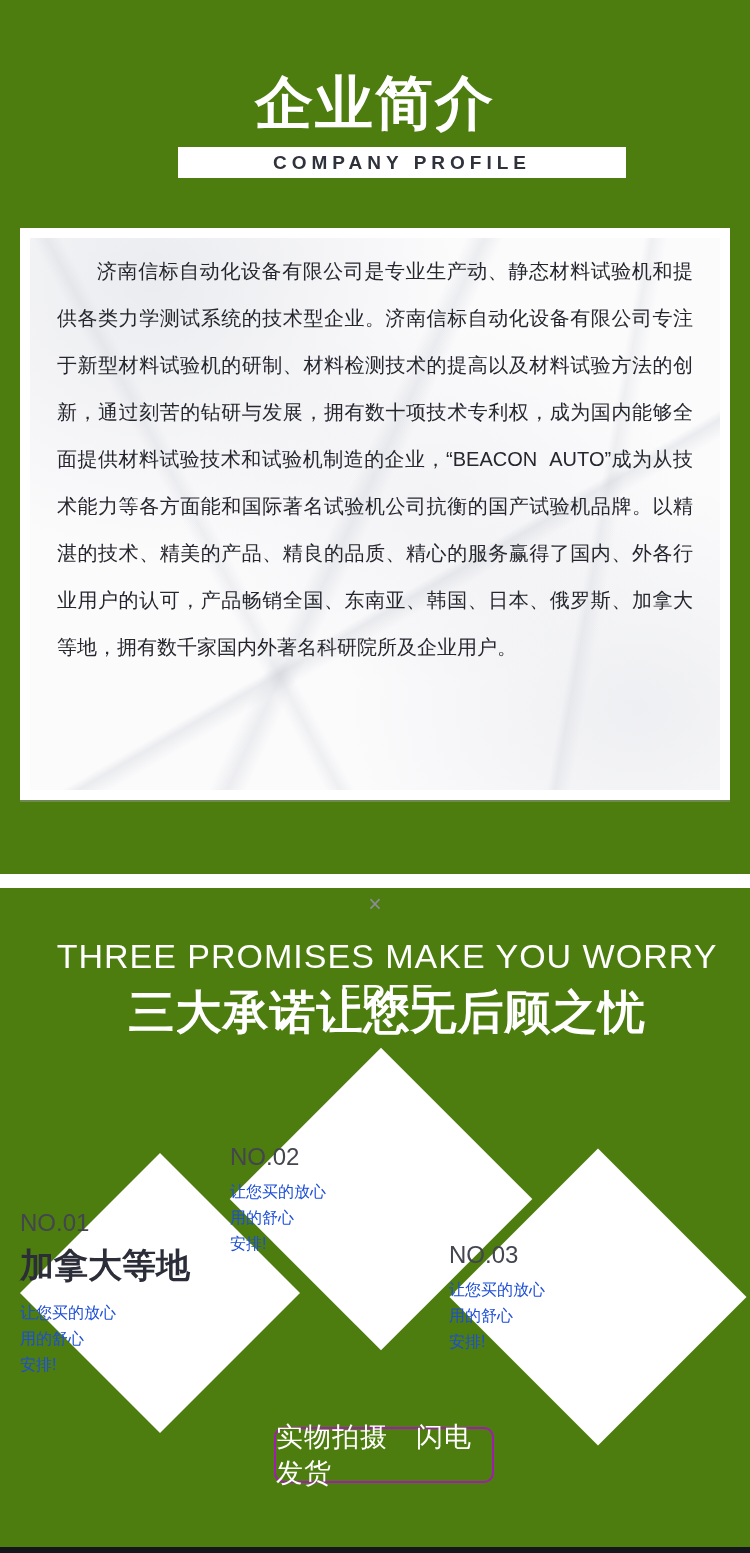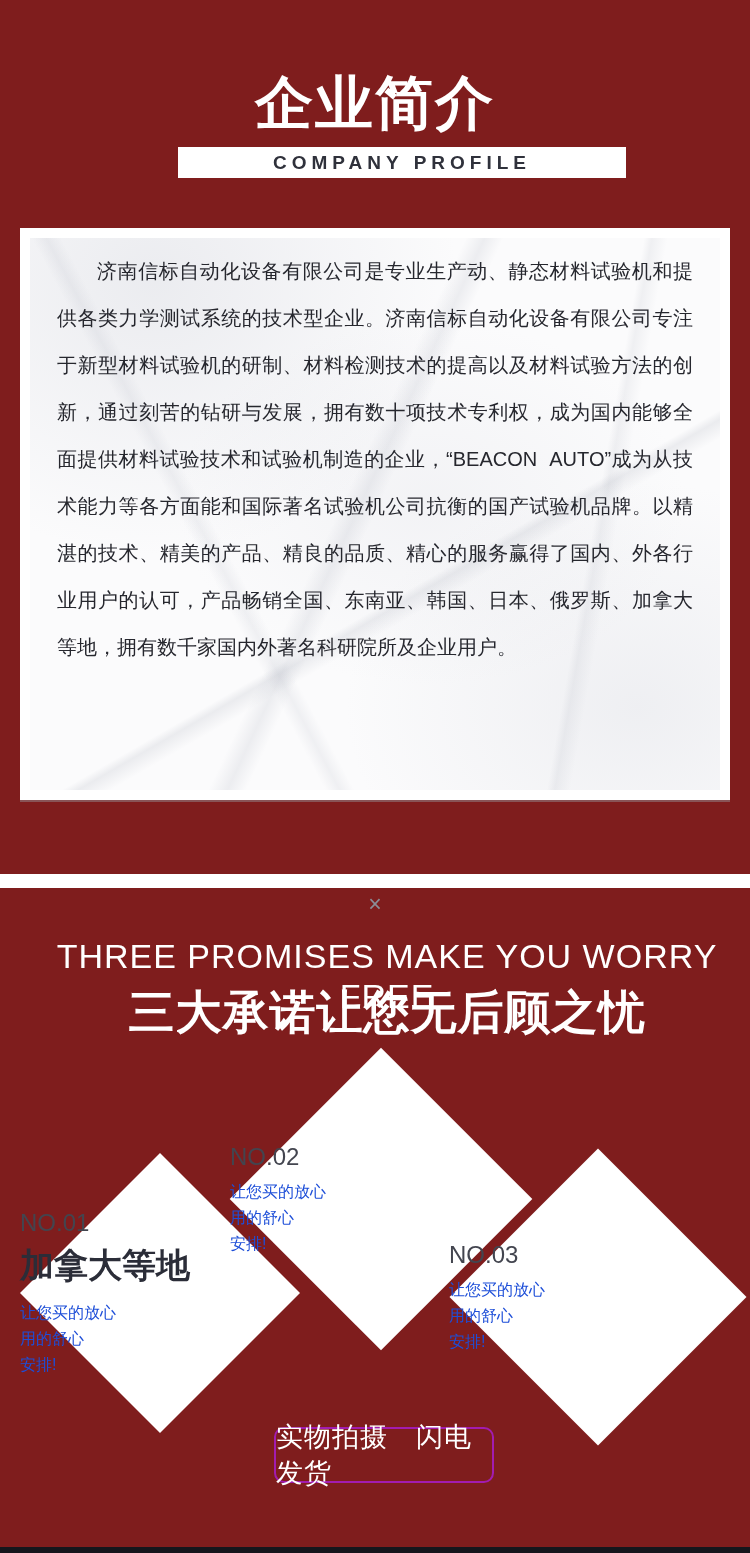--- a/index.html
+++ b/index.html
@@ -1,21 +1,21 @@
 <!DOCTYPE html>
 <html><head>
 <meta charset="utf-8">
 <style>
   * { margin:0; padding:0; box-sizing:border-box; }
   html,body { background:#ffffff; }
   body { font-family:"Liberation Sans","DejaVu Sans",sans-serif; }
   .page { position:relative; width:750px; height:1553px; margin:0 auto; overflow:hidden; background:#ffffff; }
 
   
-  .section-dark { position:absolute; left:0; width:750px; background:#7f1d1d; }
+  .section-dark { position:absolute; left:0; width:750px; background:#4d7c0f; }
   #sec1 { top:0; height:874px; }
   .title-cn {
     position:absolute; top:70px; left:0; width:750px;
     text-align:center; color:#ffffff; font-size:58px; font-weight:800;
     line-height:66px; letter-spacing:2px;
   }
   .title-en-bar {
     position:absolute; top:147px; left:178px; width:448px; height:31px;
     background:#ffffff; display:flex; align-items:center; justify-content:center;
   }

